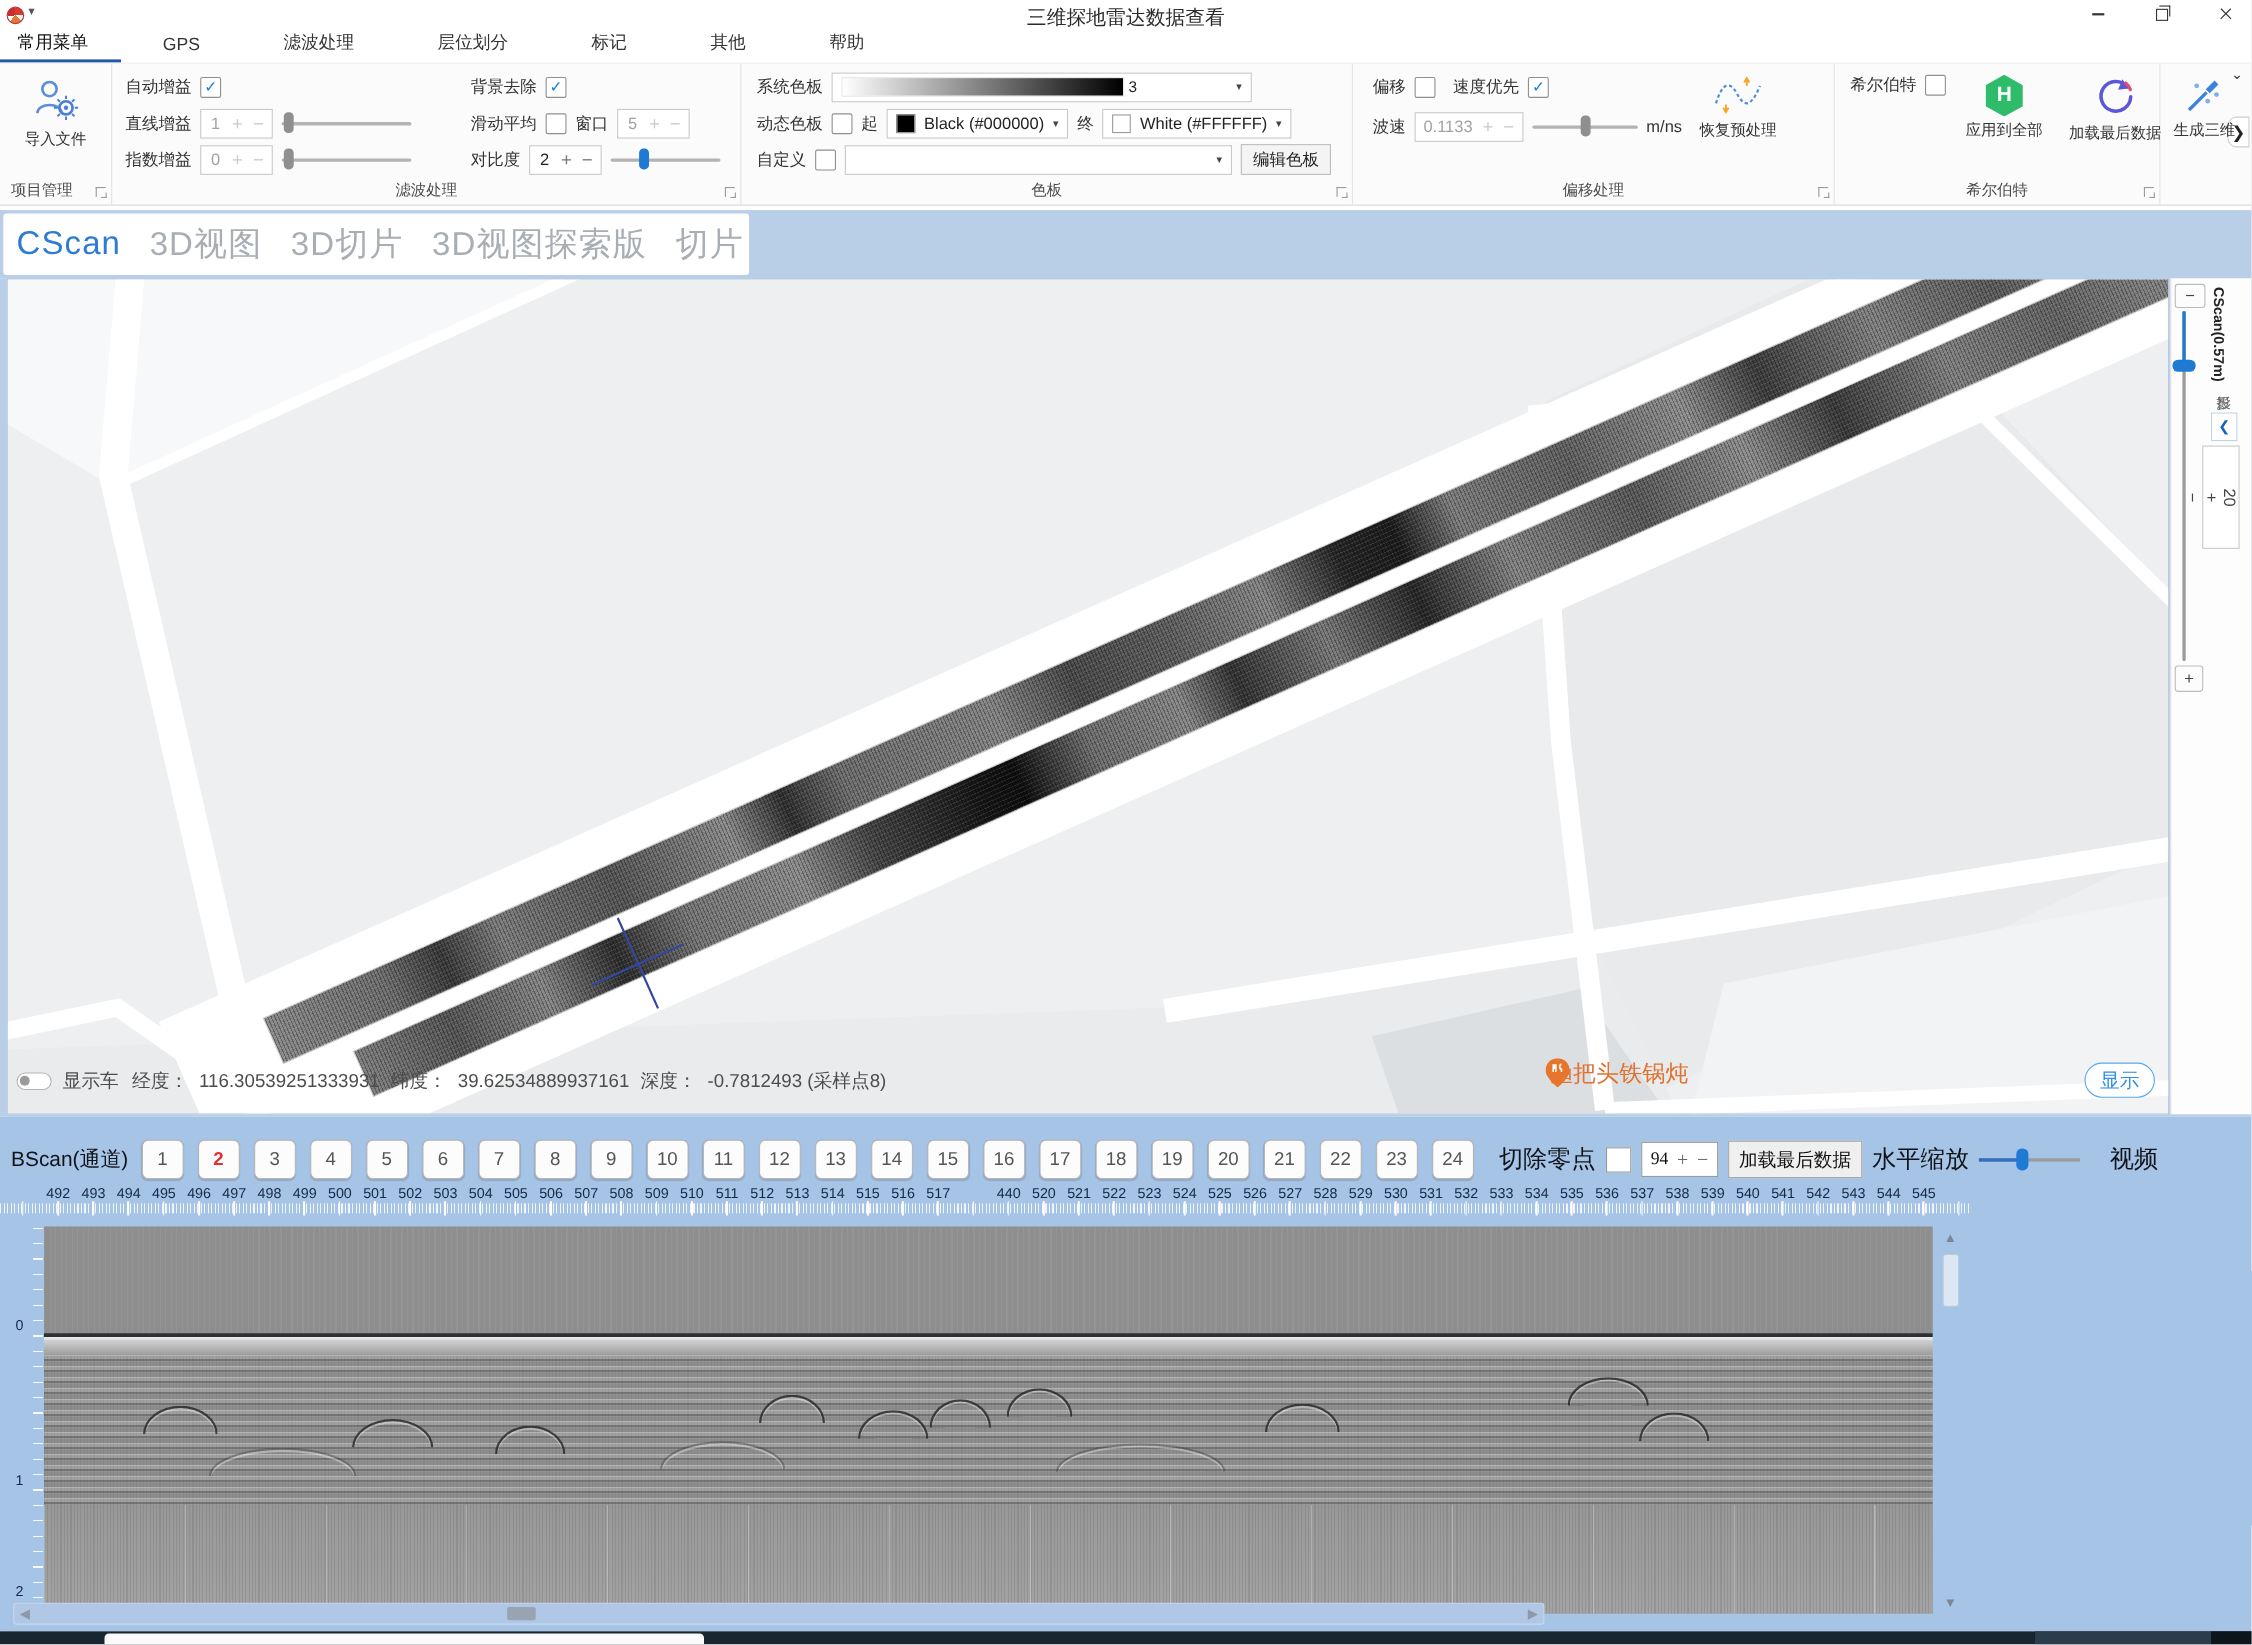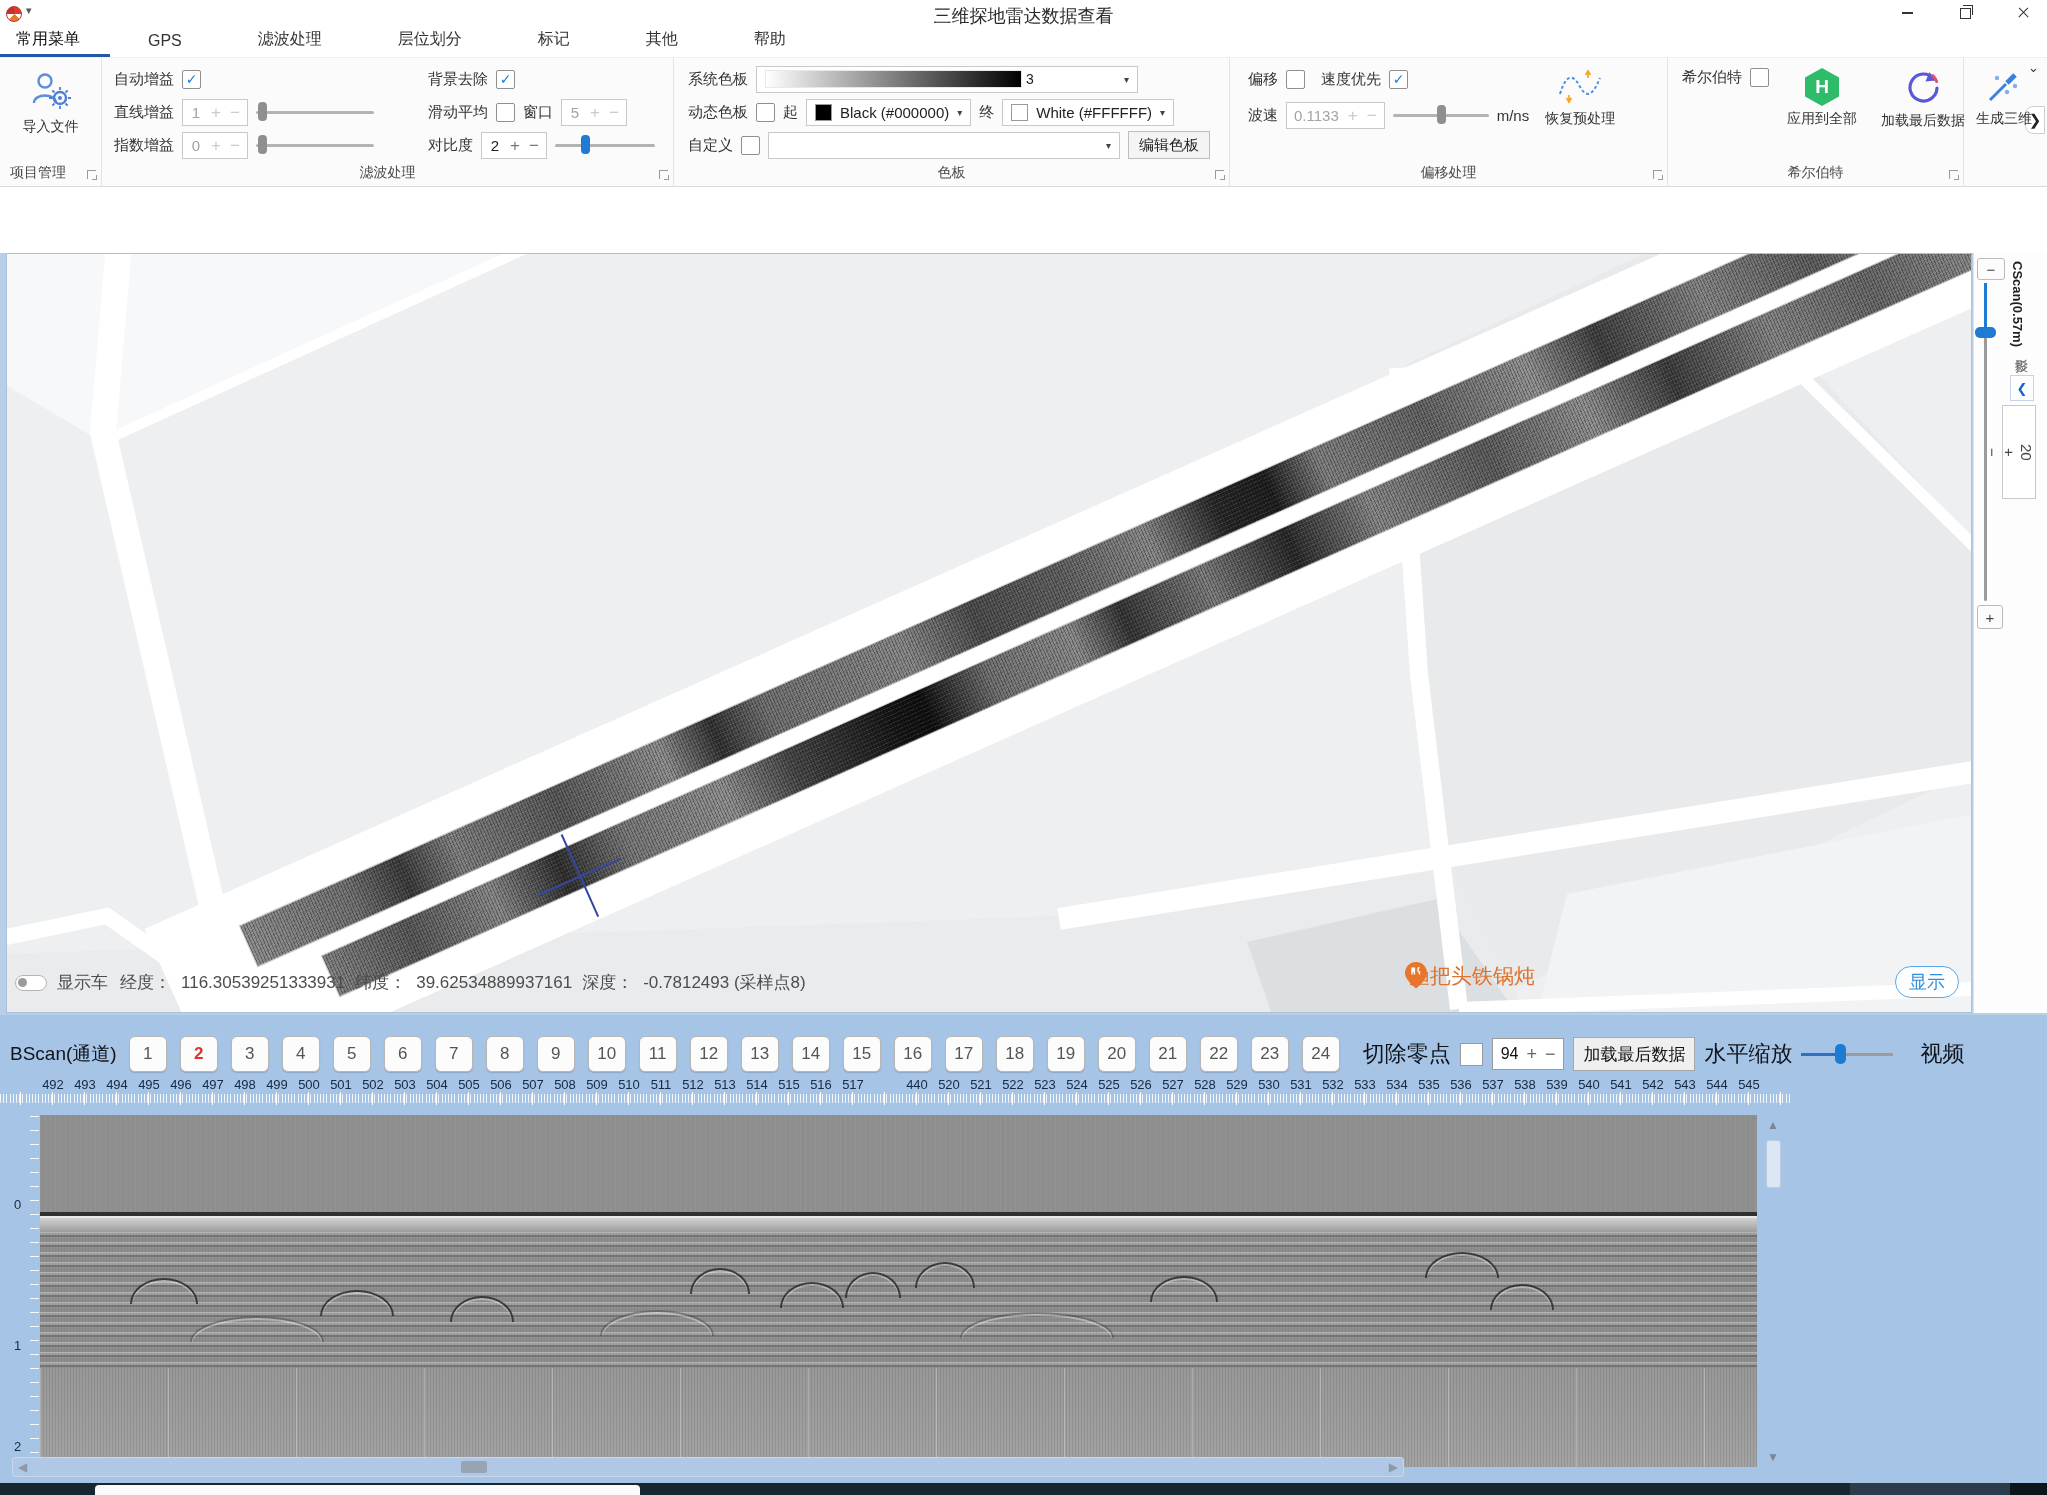--- a/index.html
+++ b/index.html
@@ -100,21 +100,21 @@
 
   
   .bscan{position:absolute;left:0;top:1015px;width:100%;height:468px;background:#a6c4e6;overflow:hidden;}
   .bs-head{position:absolute;left:10px;top:20px;height:38px;display:flex;align-items:center;}
   .bs-label{font-size:19px;color:#10131a;margin-right:12px;white-space:nowrap;}
   .chbtn{width:36px;height:34px;margin-right:13px;border:1px solid #b7b7b7;border-radius:6px;background:#fcfcfc;font-size:17px;color:#555;font-family:inherit;box-shadow:0 1px 1px rgba(0,0,0,.15);display:flex;align-items:center;justify-content:center;}
   .chbtn.active{color:#e03131;font-weight:bold;}
   .bs-ctl{display:flex;align-items:center;gap:9px;margin-left:10px;}
   .bs-ctl .rlabel{font-size:22px;color:#10131a;}
   .cutcb{width:23px;height:23px;background:#fff;border:1px solid #9a9a9a;box-sizing:border-box;}
-  .bs-spin{display:inline-flex;align-items:center;gap:8px;background:#fff;border:1px solid #9a9a9a;height:30px;padding:0 8px;font-size:16px;color:#111;}
+  .bs-spin{display:inline-flex;align-items:center;gap:8px;background:#fff;border:1px solid #9a9a9a;height:30px;padding:0 8px;font-size:16px;color:#111;font-family:Liberation Serif, serif;}
   .bs-spin .pm{color:#666;font-size:18px;}
   .bs-btn{border:1px solid #a8a8a8;background:#efefef;font-size:17px;color:#111;height:32px;padding:0 9px;display:flex;align-items:center;}
   .hslider{position:relative;width:92px;height:26px;}
   .hslider .track{position:absolute;left:0;right:0;top:12px;height:2.5px;background:#9b9b9b;}
   .hslider .fill{position:absolute;left:0;top:12px;width:38px;height:2.5px;background:#2f6fc4;}
   .hslider .thumb{position:absolute;left:34px;top:3px;width:11px;height:20px;border-radius:5px;background:#1f7ad4;}
   .ruler{position:absolute;left:0;top:62px;width:1792px;height:38px;overflow:hidden;}
   .rnum{position:absolute;top:0;width:32px;text-align:center;font-size:13px;color:#152a44;}
   .ticks1{position:absolute;left:0;top:17px;width:100%;height:9px;
     background:repeating-linear-gradient(90deg,rgba(255,255,255,.85) 0 1px,transparent 1px 3.2px);}
@@ -396,20 +396,29 @@
               <circle cx="13" cy="10" r="2.2" fill="#7fb0ea"></circle>
               <circle cx="23" cy="24" r="2.2" fill="#7fb0ea"></circle>
               <circle cx="31" cy="18" r="2.2" fill="#7fb0ea"></circle>
             </svg>
         </span>
         <span style="white-space:nowrap;">生成三维</span>
       </div>
     </div>
   </div>
 
+  <div class="viewtabs">
+    <div class="white">
+        <div class="vtab active">CScan</div>
+        <div class="vtab">3D视图</div>
+        <div class="vtab">3D切片</div>
+        <div class="vtab">3D视图探索版</div>
+        <div class="vtab">切片</div>
+      </div>
+  </div>
 
   <div class="map-row">
     <div class="map">
       <svg width="1966" height="760" viewBox="0 0 1966 760">
         <rect width="1966" height="760" fill="#edeff1"></rect>
         <polygon points="90,185 640,-60 -20,-60 -20,120" fill="#f7f8f9"></polygon>
         <polygon points="1400,110 1680,-20 1970,290 1970,515 1455,760 1408,300" fill="#e8eaec"></polygon>
         <polygon points="0,700 1050,662 1440,600 1520,760 0,760" fill="#e9ebed"></polygon>
         <polygon points="1240,688 1430,645 1510,760 1265,760" fill="#dcdfe2"></polygon>
         <polygon points="1560,640 1966,560 1966,760 1530,760" fill="#f2f3f4"></polygon>

